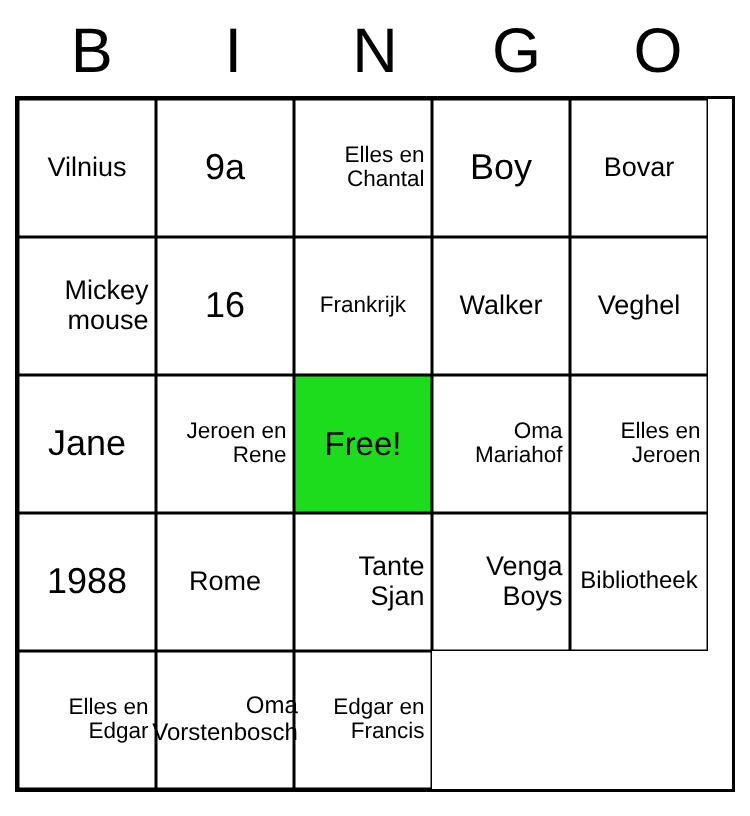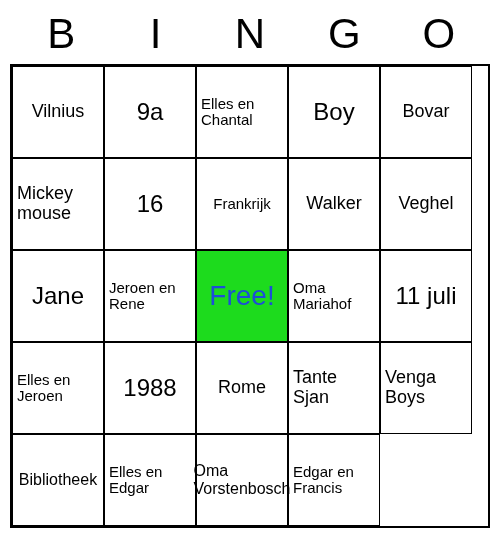--- a/index.html
+++ b/index.html
@@ -1,22 +1,22 @@
 <!DOCTYPE html>
 <html><head>
   <meta charset="utf-8">
   <style>
     * { box-sizing: border-box; margin: 0; padding: 0; }
     body { background: #fff; font-family: Arial, Helvetica, sans-serif; display: flex; justify-content: center; padding-top: 10px; }
     .card { width: 480px; }
     .header { display: flex; justify-content: space-around; padding: 0 4px 6px; }
     .header-letter { font-size: 42px; font-weight: 400; color: #000; text-align: center; width: 92px; }
     .grid { display: grid; grid-template-columns: repeat(5, 92px); grid-template-rows: repeat(5, 92px); gap: 0; border: 2px solid #000; }
-    .cell { border: 1px solid #000; display: flex; align-items: center; justify-content: center; text-align: left; padding: 4px; font-size: 18px; line-height: 1.1; }
-    .cell.free { background: #1ddb1d; color: #1d4ed8; font-size: 28px; }
+    .cell { border: 1px solid #000; display: flex; align-items: center; justify-content: center; text-align: right; padding: 4px; font-size: 18px; line-height: 1.1; }
+    .cell.free { background: #1ddb1d; color: #000000; font-size: 22px; }
     .cell.small { font-size: 16px; }
     .cell.medium { font-size: 15px; }
     .cell.big { font-size: 24px; }
   </style>
 </head>
 <body>
 
 <div class="card">
   <div class="header">
     <div class="header-letter">B</div>
@@ -33,21 +33,20 @@
       <div class="cell">Bovar</div>
       <div class="cell">Mickey mouse</div>
       <div class="cell big">16</div>
       <div class="cell medium">Frankrijk</div>
       <div class="cell">Walker</div>
       <div class="cell">Veghel</div>
       <div class="cell big">Jane</div>
       <div class="cell medium">Jeroen en Rene</div>
       <div class="cell free">Free!</div>
       <div class="cell medium">Oma Mariahof</div>
-      <div class="cell big">11 juli</div>
       <div class="cell medium">Elles en Jeroen</div>
       <div class="cell big">1988</div>
       <div class="cell">Rome</div>
       <div class="cell">Tante Sjan</div>
       <div class="cell">Venga Boys</div>
       <div class="cell small">Bibliotheek</div>
       <div class="cell medium">Elles en Edgar</div>
       <div class="cell small">Oma Vorstenbosch</div>
       <div class="cell medium">Edgar en Francis</div>
     </div>

